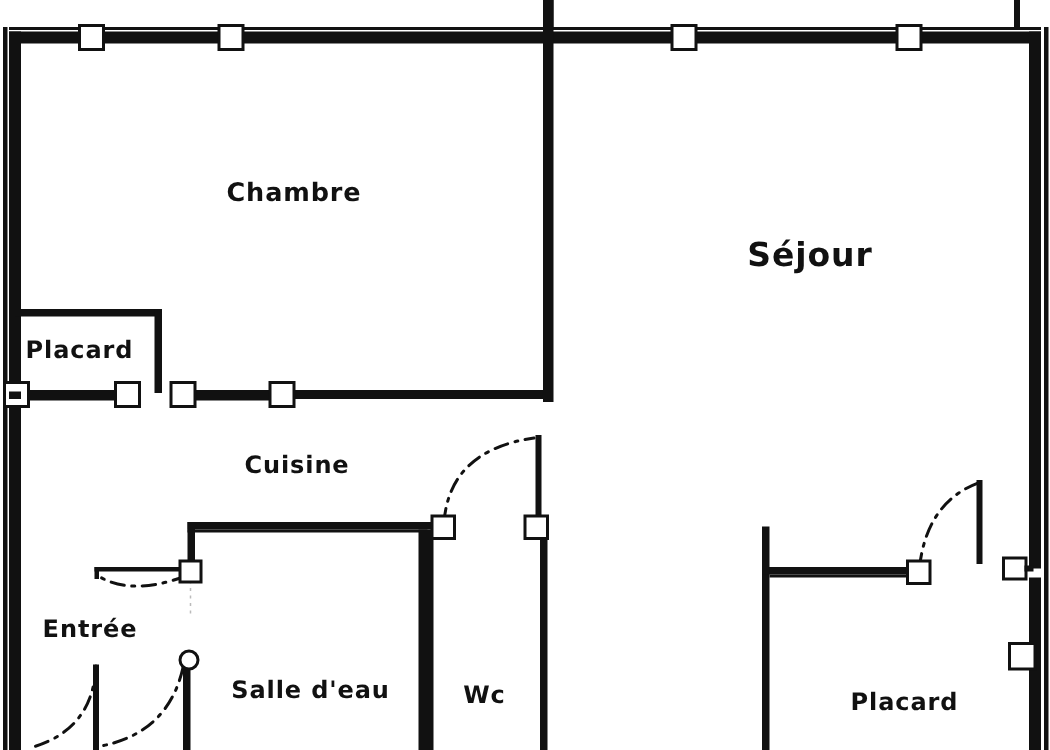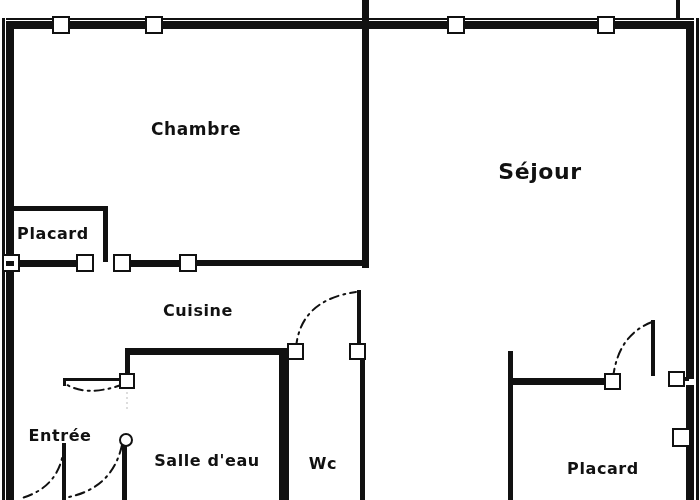--- a/index.html
+++ b/index.html
@@ -155,18 +155,18 @@
       <rect x="683" y="377" width="6" height="4"></rect>
       <rect x="6" y="261" width="8" height="5"></rect>
     </g>
 
   </svg>
 
   <div class="room-label" style="left: 196px; top: 129px; font-size: 17px;">Chambre</div>
   <div class="room-label" style="left: 540px; top: 171px; font-size: 22px;">Séjour</div>
   <div class="room-label" style="left: 53px; top: 233px; font-size: 16px;">Placard</div>
   <div class="room-label" style="left: 198px; top: 310px; font-size: 16px;">Cuisine</div>
-  <div class="room-label" style="left: 60px; top: 419px; font-size: 16px; margin-top: 16px;">Entrée</div>
+  <div class="room-label" style="left: 60px; top: 419px; font-size: 16px;">Entrée</div>
   <div class="room-label" style="left: 207px; top: 460px; font-size: 16px; text-align: center;">Salle d'eau</div>
   <div class="room-label" style="left: 323px; top: 421px; font-size: 16px; margin-top: 42px;">Wc</div>
   <div class="room-label" style="left: 603px; top: 468px; font-size: 16px;">Placard</div>
 
 </div>
 
 </body></html>

